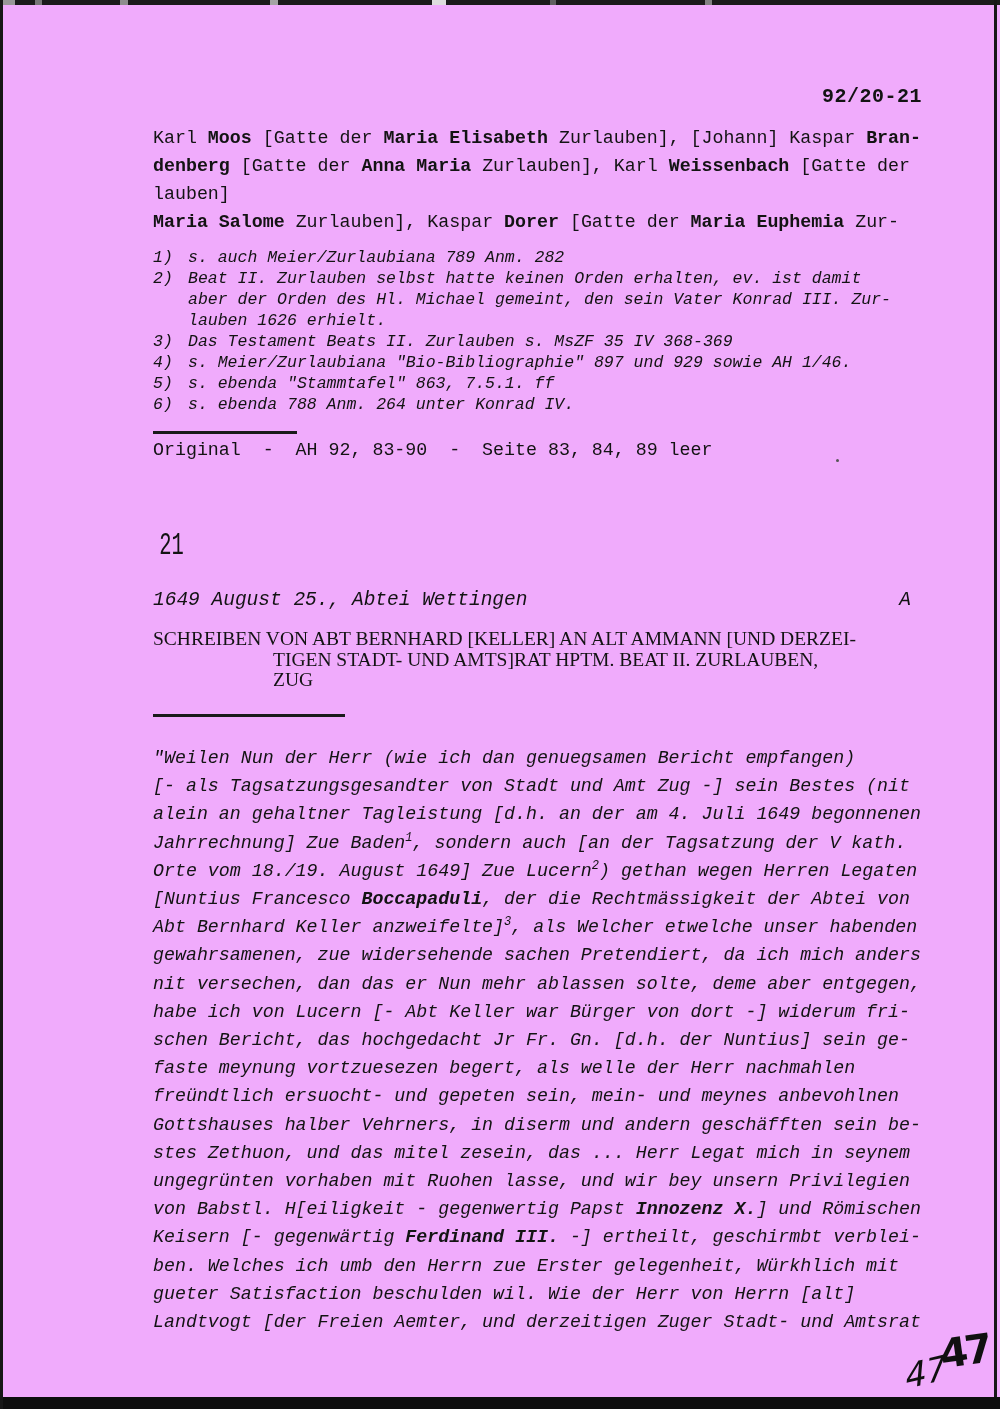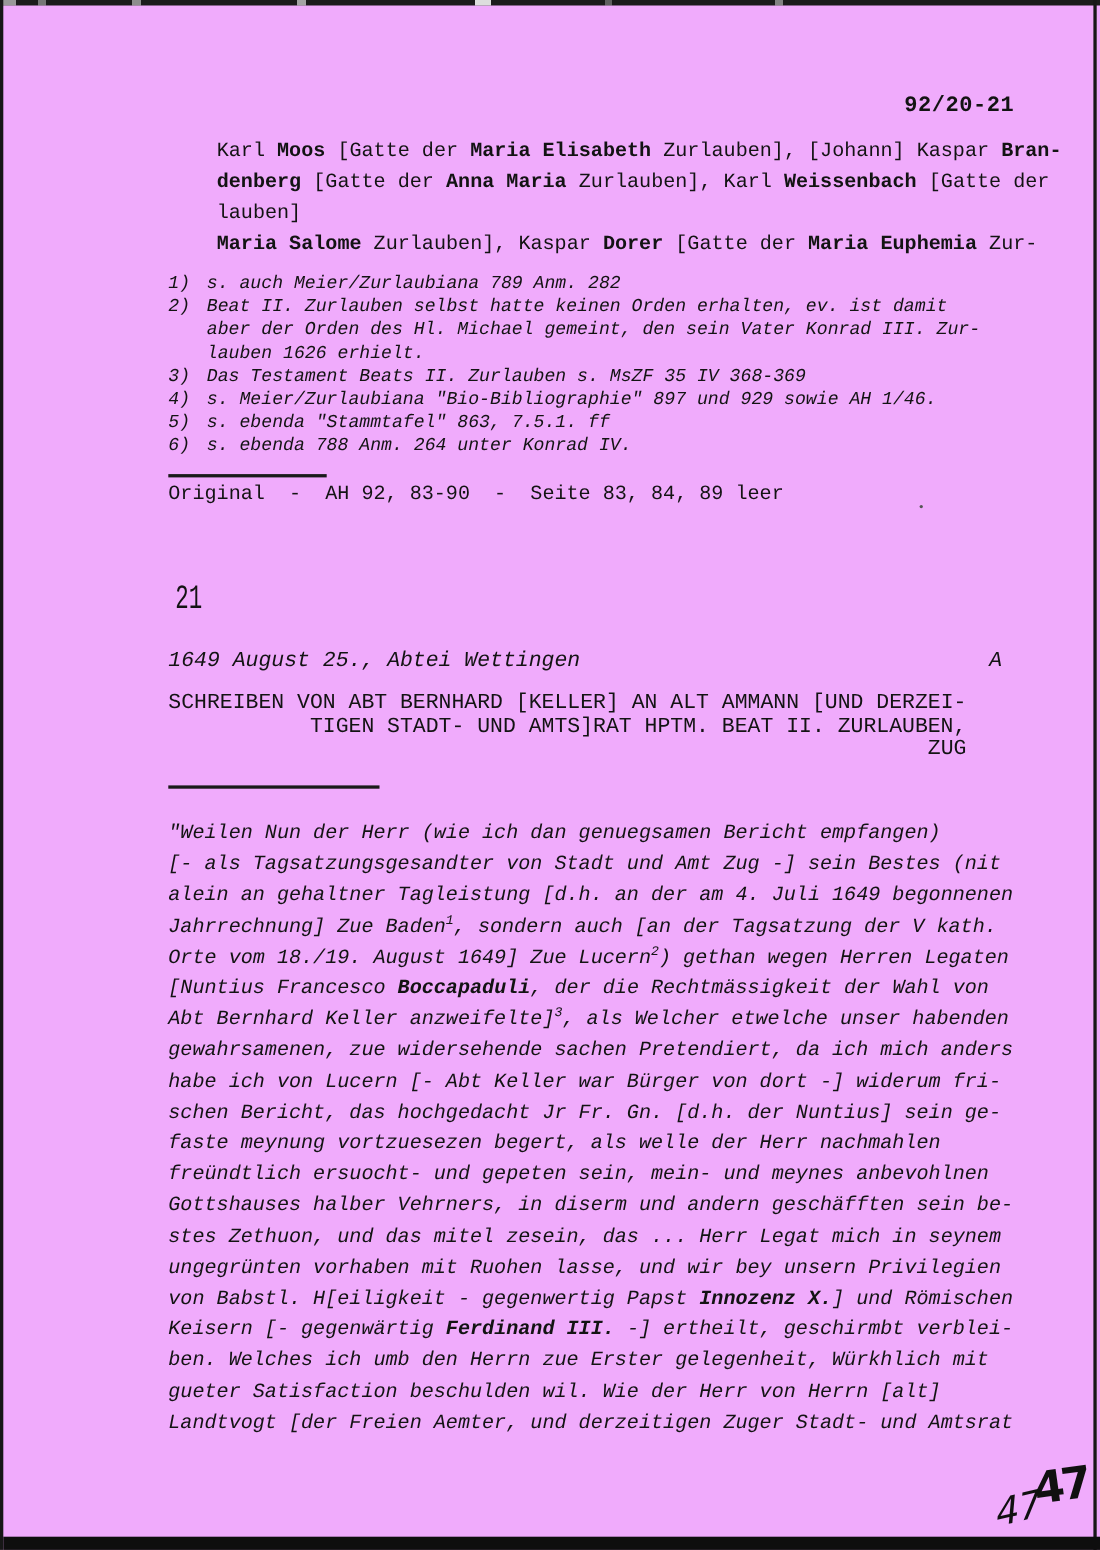--- a/index.html
+++ b/index.html
@@ -17,21 +17,21 @@
         rgba(255,255,255,.85) 43.2% 44.6%, transparent 44.6% 55%,
         rgba(255,255,255,.3) 55% 55.6%, transparent 55.6% 70.5%,
         rgba(255,255,255,.45) 70.5% 71.2%, transparent 71.2% 100%),
       #1b1b1b;}
   .edge-left{position:absolute;left:0;top:0;width:3px;height:1409px;background:#171717;}
   .edge-right{position:absolute;left:994px;top:0;width:3px;height:1409px;background:#171717;}
   .edge-bottom{position:absolute;left:3px;top:1397px;width:997px;height:12px;background:#0e0e0e;}
 
   
   .pagenum{position:absolute;left:822px;top:85px;font-size:20px;font-weight:bold;letter-spacing:.5px;}
-  .intro{position:absolute;left:153px;top:124px;font-size:18.3px;line-height:28px;margin-left:44px;}
+  .intro{position:absolute;left:153px;top:124px;font-size:18.3px;line-height:28px;}
   .tline{white-space:pre;}
   .b{font-weight:bold;}
   sup{font-size:12px;line-height:0;}
 
   .footnotes{position:absolute;left:153px;top:247px;font-size:16.5px;line-height:21px;font-style:italic;}
   .fn-row{display:flex;}
   .fn-num{width:35px;flex:0 0 35px;}
   .fn-text div{white-space:pre;}
 
   .rule{position:absolute;background:#1a1a1a;height:3px;}
@@ -40,22 +40,22 @@
 
   .original{position:absolute;left:153px;top:440px;font-size:18.3px;white-space:pre;}
   .speck{position:absolute;left:836px;top:459px;width:3px;height:3px;background:#555;border-radius:50%;}
 
   .entry-number-wrap{position:absolute;left:153px;top:528px;width:758px;text-align:left;}
   .entry-number{display:inline-block;font-size:31px;transform:scaleX(.66);transform-origin:center;}
 
   .date-row{position:absolute;left:153px;top:589px;width:758px;display:flex;justify-content:space-between;font-size:19.5px;font-style:italic;}
 
   .heading{position:absolute;left:153px;top:629px;font-size:19.5px;line-height:20.5px;}
-  .heading .h-ind{padding-left:120px;text-align:right;}
-  .heading div{white-space:pre;}
+  .heading .h-ind{padding-left:120px;}
+  .heading div{white-space:pre;font-family:Liberation Serif, serif;}
 
   .letterbody{position:absolute;left:153px;top:744px;font-size:18.3px;line-height:28.2px;font-style:italic;}
 
   
   .hand{position:absolute;font-family:"DejaVu Sans", sans-serif;color:#101010;}
   .hand-large{left:940px;top:1328px;font-size:40px;font-weight:bold;transform:rotate(-8deg);letter-spacing:-3px;}
   .hand-small{left:905px;top:1352px;font-size:34px;font-weight:normal;transform:rotate(-13deg) skewX(-18deg);letter-spacing:-1px;}
 </style>
 </head>
 <body>
@@ -137,23 +137,24 @@
   </div>
 
   <div class="rule rule2"></div>
 
   <div class="letterbody">
       <div class="tline"><span>"Weilen Nun der Herr (wie ich dan genuegsamen Bericht empfangen)</span></div>
       <div class="tline"><span>[- als Tagsatzungsgesandter von Stadt und Amt Zug -] sein Bestes (nit</span></div>
       <div class="tline"><span>alein an gehaltner Tagleistung [d.h. an der am 4. Juli 1649 begonnenen</span></div>
       <div class="tline"><span>Jahrrechnung] Zue Baden</span><sup>1</sup><span>, sondern auch [an der Tagsatzung der V kath.</span></div>
       <div class="tline"><span>Orte vom 18./19. August 1649] Zue Lucern</span><sup>2</sup><span>) gethan wegen Herren Legaten</span></div>
-      <div class="tline"><span>[Nuntius Francesco </span><span class="b">Boccapaduli</span><span>, der die Rechtmässigkeit der Wahl von</span></div>
+      <div class="tline"><span>[Nuntius Francesco </span><span class="b">Boccapaduli</span><span>, der die Rechtmässigkeit der Abtei von</span></div>
       <div class="tline"><span>Abt Bernhard Keller anzweifelte]</span><sup>3</sup><span>, als Welcher etwelche unser habenden</span></div>
       <div class="tline"><span>gewahrsamenen, zue widersehende sachen Pretendiert, da ich mich anders</span></div>
+      <div class="tline"><span>nit versechen, dan das er Nun mehr ablassen solte, deme aber entgegen,</span></div>
       <div class="tline"><span>habe ich von Lucern [- Abt Keller war Bürger von dort -] widerum fri-</span></div>
       <div class="tline"><span>schen Bericht, das hochgedacht Jr Fr. Gn. [d.h. der Nuntius] sein ge-</span></div>
       <div class="tline"><span>faste meynung vortzuesezen begert, als welle der Herr nachmahlen</span></div>
       <div class="tline"><span>freündtlich ersuocht- und gepeten sein, mein- und meynes anbevohlnen</span></div>
       <div class="tline"><span>Gottshauses halber Vehrners, in diserm und andern geschäfften sein be-</span></div>
       <div class="tline"><span>stes Zethuon, und das mitel zesein, das ... Herr Legat mich in seynem</span></div>
       <div class="tline"><span>ungegrünten vorhaben mit Ruohen lasse, und wir bey unsern Privilegien</span></div>
       <div class="tline"><span>von Babstl. H[eiligkeit - gegenwertig Papst </span><span class="b">Innozenz X.</span><span>] und Römischen</span></div>
       <div class="tline"><span>Keisern [- gegenwärtig </span><span class="b">Ferdinand III.</span><span> -] ertheilt, geschirmbt verblei-</span></div>
       <div class="tline"><span>ben. Welches ich umb den Herrn zue Erster gelegenheit, Würkhlich mit</span></div>

